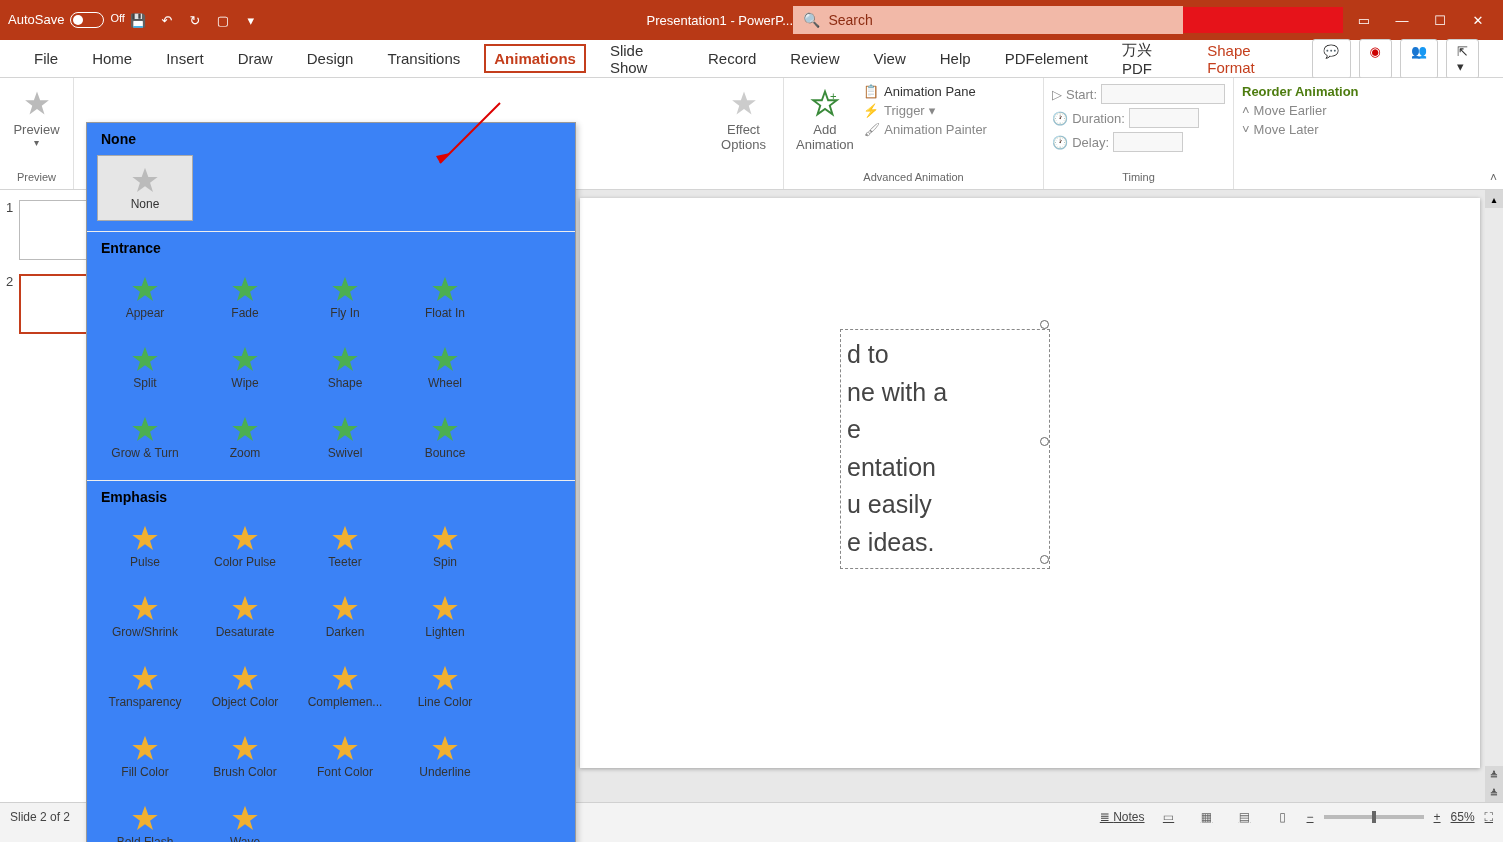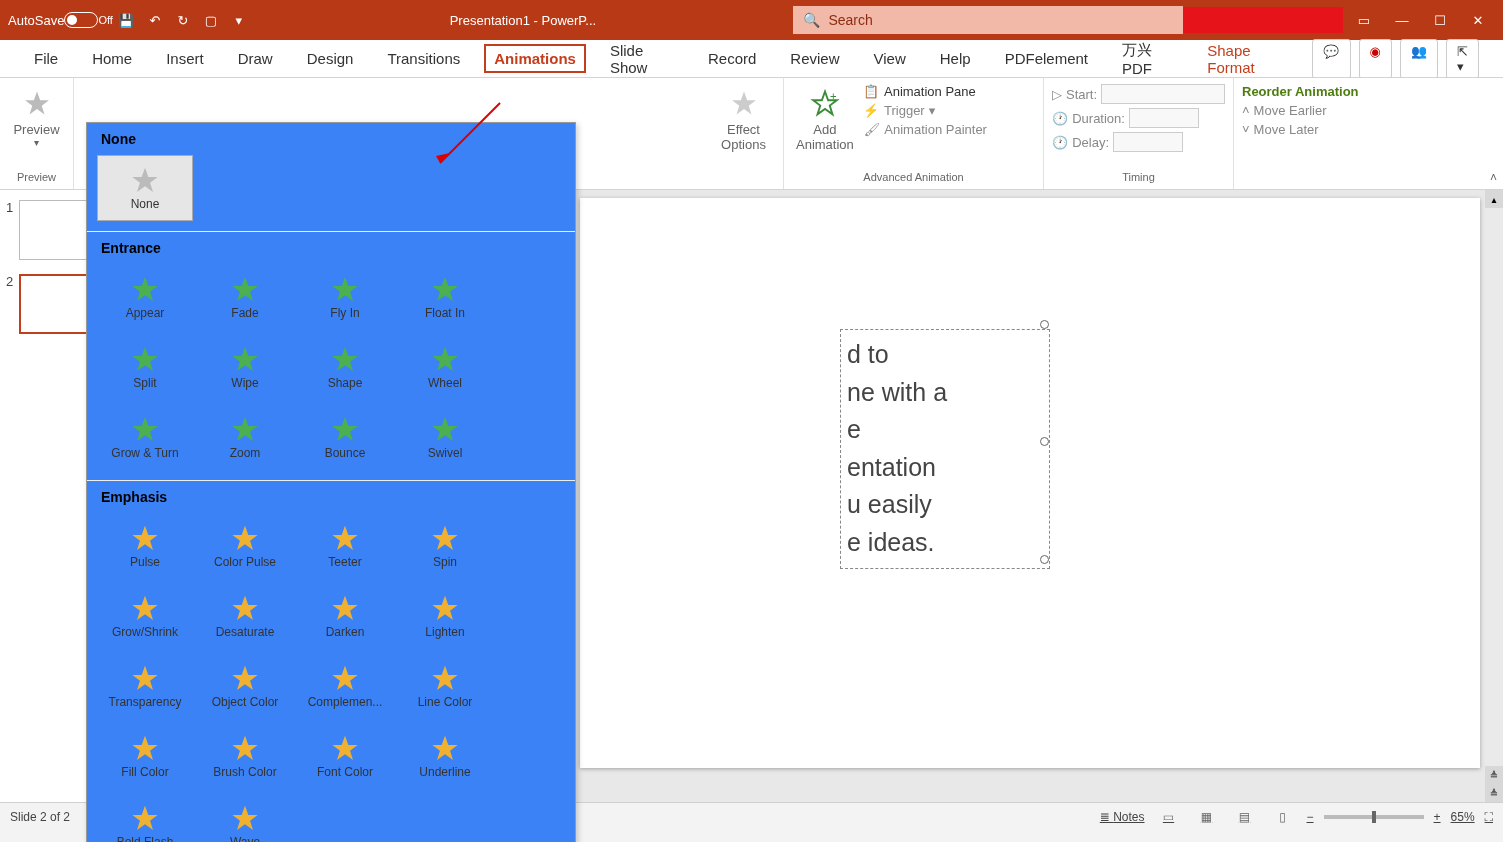--- a/index.html
+++ b/index.html
@@ -1,23 +1,23 @@
 <!DOCTYPE html>
 <html><head>
 <meta charset="utf-8">
 <style>
   * { box-sizing: border-box; margin: 0; padding: 0; font-family: "Segoe UI", Arial, sans-serif; }
   body { background: #f3f3f3; width: 1503px; height: 842px; overflow: hidden; position: relative; }
 
   .titlebar { background: #b83916; height: 40px; display: flex; align-items: center; color: #fff; font-size: 13px; padding: 0 8px; }
-  .autosave { display: flex; align-items: center; }
+  .autosave { display: flex; align-items: flex-start; gap: 6px; }
   .toggle-off { width: 34px; height: 16px; border: 1px solid #fff; border-radius: 10px; position: relative; }
   .toggle-off::before { content: ""; width: 10px; height: 10px; background: #fff; border-radius: 50%; position: absolute; left: 2px; top: 2px; }
   .qat-icon { width: 20px; height: 20px; display: inline-flex; align-items: center; justify-content: center; margin: 0 4px; cursor: pointer; }
-  .title-center { flex: 1; text-align: center; }
+  .title-center { flex: 1; text-align: right; }
   .searchbox { background: #f2b9a8; height: 28px; width: 390px; display: flex; align-items: center; padding: 0 10px; color: #8d2c12; font-size: 14px; }
   .title-right { display: flex; align-items: center; gap: 4px; margin-left: auto; }
   .redblock { background: #e6131a; width: 160px; height: 26px; }
   .win-btn { width: 34px; height: 28px; display: flex; align-items: center; justify-content: center; cursor: pointer; }
 
   .ribbon-tabs { background: #fff; height: 38px; display: flex; align-items: center; padding: 0 24px; gap: 14px; font-size: 15px; color: #333; border-bottom: 1px solid #d4d4d4; position: relative; }
   .ribbon-tab { padding: 6px 10px; cursor: pointer; }
   .ribbon-tab.active { border: 2px solid #c43e1c; color: #c43e1c; font-weight: 600; padding: 4px 8px; }
   .ribbon-tab.shape-format { color: #c43e1c; }
   .tab-right { margin-left: auto; display: flex; gap: 8px; }
@@ -322,27 +322,27 @@
         <div class="gallery-item">
           <svg class="star" viewBox="0 0 24 24">
             <path fill="#4caf50" d="M12 2l2.5 7h7l-5.7 4.3 2.2 7L12 16l-6 4.3 2.2-7L2.5 9h7z"></path>
           </svg>
           <span>Zoom</span>
         </div>
         <div class="gallery-item">
           <svg class="star" viewBox="0 0 24 24">
             <path fill="#4caf50" d="M12 2l2.5 7h7l-5.7 4.3 2.2 7L12 16l-6 4.3 2.2-7L2.5 9h7z"></path>
           </svg>
+          <span>Swivel</span>
+        </div>
+        <div class="gallery-item">
+          <svg class="star" viewBox="0 0 24 24">
+            <path fill="#4caf50" d="M12 2l2.5 7h7l-5.7 4.3 2.2 7L12 16l-6 4.3 2.2-7L2.5 9h7z"></path>
+          </svg>
           <span>Bounce</span>
-        </div>
-        <div class="gallery-item">
-          <svg class="star" viewBox="0 0 24 24">
-            <path fill="#4caf50" d="M12 2l2.5 7h7l-5.7 4.3 2.2 7L12 16l-6 4.3 2.2-7L2.5 9h7z"></path>
-          </svg>
-          <span>Swivel</span>
         </div>
       </div>
   </div>
 
   <div class="gallery-section-title">Emphasis</div>
   <div class="gallery-section">
     <div class="gallery-grid" id="emphasis-grid">
         <div class="gallery-item">
           <svg class="star" viewBox="0 0 24 24">
             <path fill="#f0b030" d="M12 2l2.5 7h7l-5.7 4.3 2.2 7L12 16l-6 4.3 2.2-7L2.5 9h7z"></path>

